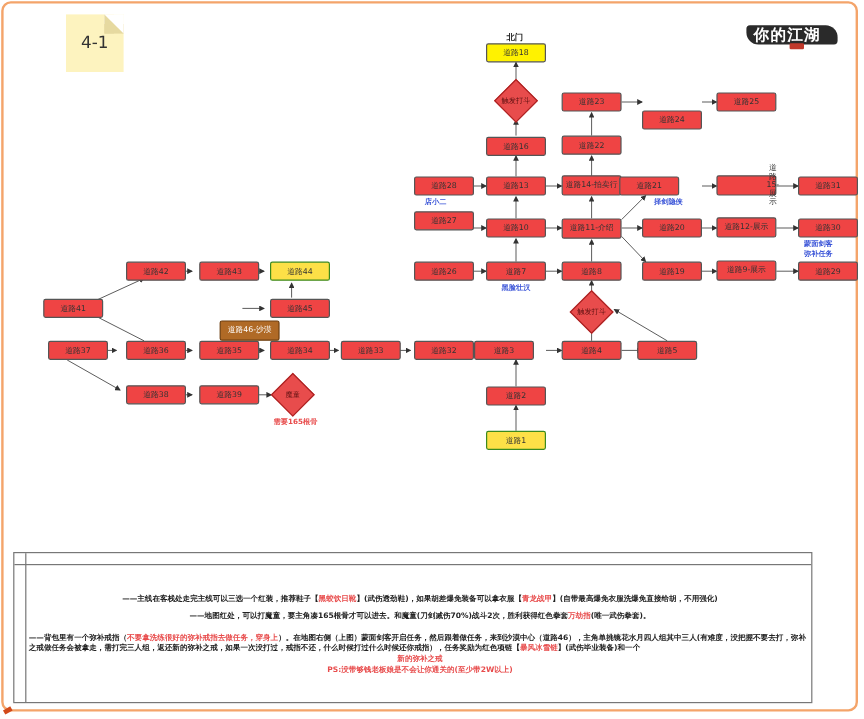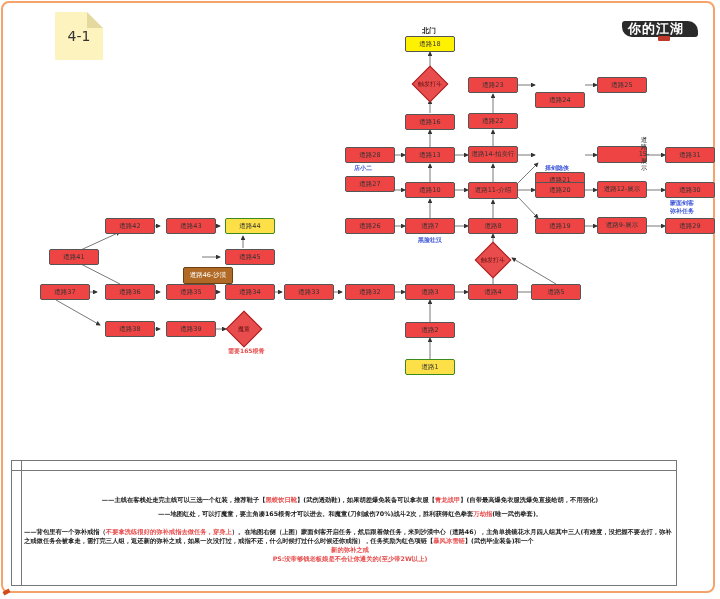--- a/index.html
+++ b/index.html
@@ -118,35 +118,35 @@
     <line x1="202" y1="257" x2="220" y2="257"></line>
     <line x1="243" y1="248" x2="243" y2="236"></line>
   </g>
 </svg>
 
 <div class="node yellow" style="left:405px;top:36px;">道路18</div>
 <div class="node" style="left:405px;top:114px;">道路16</div>
 <div class="node" style="left:405px;top:147px;">道路13</div>
 <div class="node" style="left:405px;top:182px;">道路10</div>
 <div class="node" style="left:405px;top:218px;">道路7</div>
-<div class="node" style="left:405px;top:284px;">道路3</div>
+<div class="node" style="left:395px;top:284px;">道路3</div>
 <div class="node" style="left:405px;top:322px;">道路2</div>
 <div class="node green" style="left:405px;top:359px;">道路1</div>
 
 <div class="node" style="left:468px;top:77px;">道路23</div>
 <div class="node" style="left:468px;top:113px;">道路22</div>
 <div class="node two" style="left:468px;top:146px;">道路14-拍卖行</div>
 <div class="node two" style="left:468px;top:182px;">道路11-介绍</div>
 <div class="node" style="left:468px;top:218px;">道路8</div>
 <div class="node" style="left:468px;top:284px;">道路4</div>
 <div class="node" style="left:531px;top:284px;">道路5</div>
 
 <div class="node" style="left:535px;top:92px;">道路24</div>
 <div class="node" style="left:597px;top:77px;">道路25</div>
-<div class="node" style="left:535px;top:147px;margin-top:25px;">道路21</div>
+<div class="node" style="left:516px;top:147px;">道路21</div>
 <div class="node" style="left:535px;top:182px;">道路20</div>
 <div class="node" style="left:535px;top:218px;">道路19</div>
 <div class="node two" style="left:597px;top:146px;padding-left:44px;">道路15-展示</div>
 <div class="node two" style="left:597px;top:181px;">道路12-展示</div>
 <div class="node two" style="left:597px;top:217px;">道路9-展示</div>
 <div class="node" style="left:665px;top:147px;">道路31</div>
 <div class="node" style="left:665px;top:182px;">道路30</div>
 <div class="node" style="left:665px;top:218px;">道路29</div>
 
 <div class="node" style="left:345px;top:147px;">道路28</div>
@@ -154,21 +154,21 @@
 <div class="node" style="left:345px;top:218px;">道路26</div>
 
 <div class="node" style="left:345px;top:284px;">道路32</div>
 <div class="node" style="left:284px;top:284px;">道路33</div>
 <div class="node" style="left:225px;top:284px;">道路34</div>
 <div class="node" style="left:166px;top:284px;">道路35</div>
 <div class="node" style="left:105px;top:284px;">道路36</div>
 <div class="node" style="left:40px;top:284px;">道路37</div>
 <div class="node" style="left:105px;top:321px;">道路38</div>
 <div class="node" style="left:166px;top:321px;">道路39</div>
-<div class="node" style="left:49px;top:249px;">道路41</div>
+<div class="node" style="left:36px;top:249px;">道路41</div>
 <div class="node" style="left:105px;top:218px;">道路42</div>
 <div class="node" style="left:166px;top:218px;">道路43</div>
 <div class="node green" style="left:225px;top:218px;">道路44</div>
 <div class="node" style="left:225px;top:249px;">道路45</div>
 <div class="node two brown" style="left:183px;top:248px;margin-top:19px;">道路46-沙漠</div>
 
 <div class="diamond" style="left:412px;top:66px;">
   <div class="shape"></div>
   <div class="lbl">触发打斗</div>
 </div>

